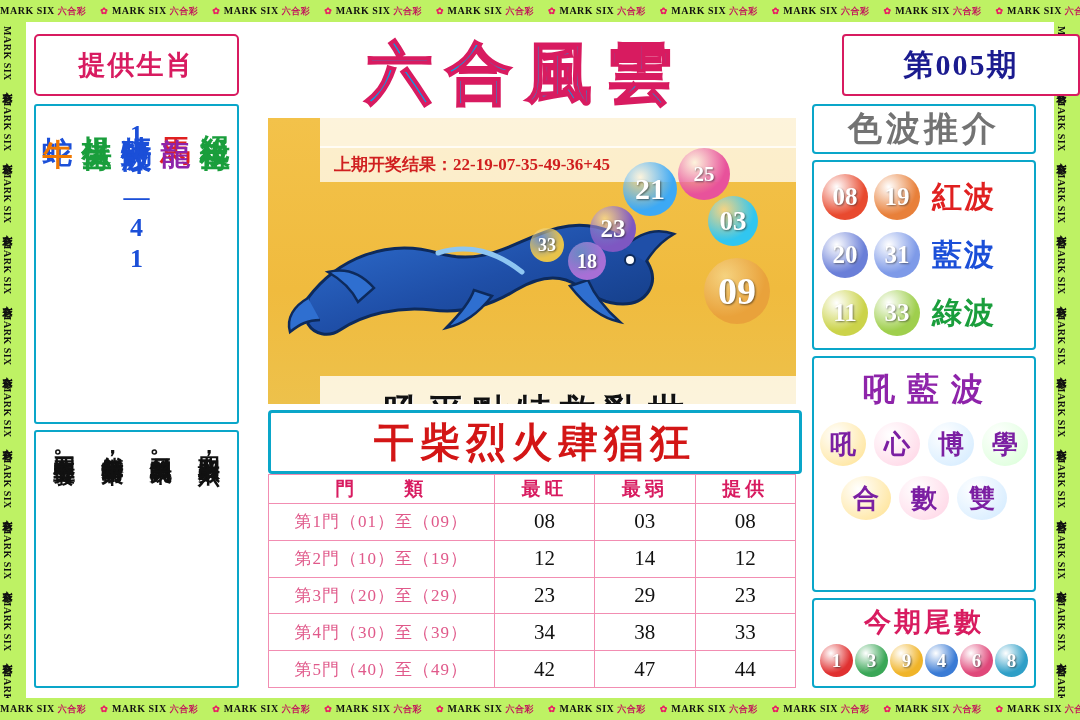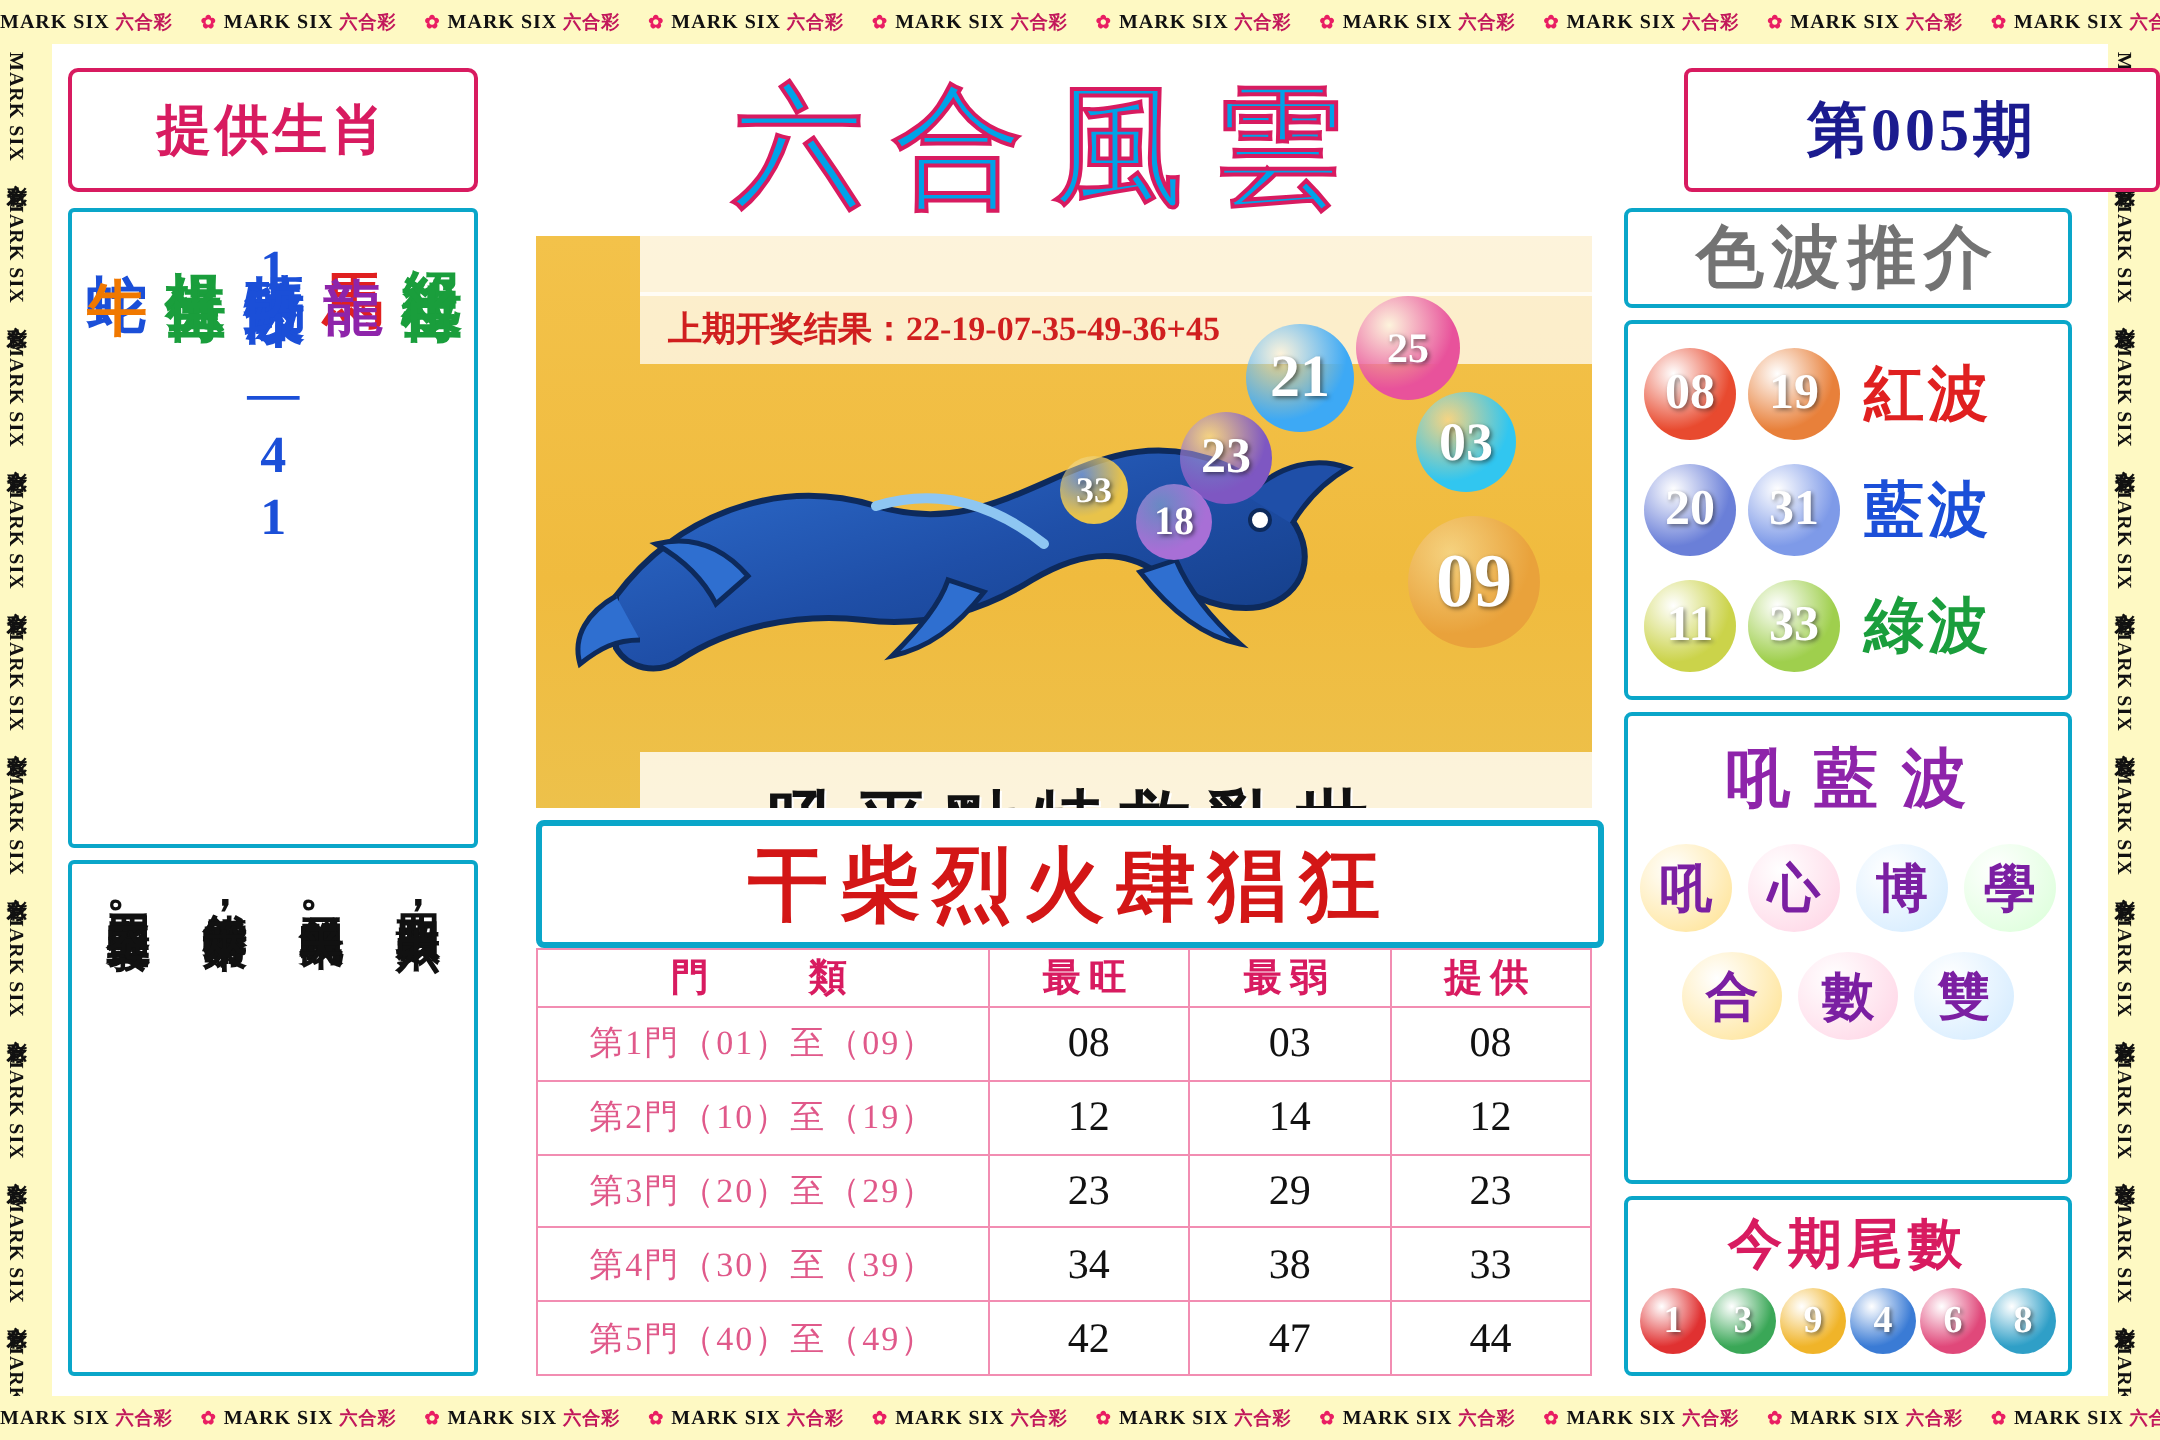--- a/index.html
+++ b/index.html
@@ -11,21 +11,21 @@
   }
   .page{
     position:absolute;left:0;top:0;width:1080px;height:720px;
     background:#fdfdfd;
   }
   
   .band{
     position:absolute;
     font-family:"Liberation Serif",serif;
     font-size:10px;font-weight:bold;color:#111;
-    background:#fef9c3;
+    background:#bef264;
     overflow:hidden;white-space:nowrap;
     display:flex;align-items:center;
   }
   .band-top{left:0;top:0;width:1080px;height:22px;}
   .band-bottom{left:0;top:698px;width:1080px;height:22px;}
   .band-left{left:0;top:22px;width:26px;height:676px;display:block;}
   .band-right{left:1054px;top:22px;width:26px;height:676px;display:block;}
   .band span.unit{margin-right:10px;letter-spacing:0.5px;}
   .band span.cn{color:#c2185b;font-size:9px;margin-left:3px;}
   .flower{color:#e91e63;font-size:9px;margin:0 4px;}
@@ -54,21 +54,21 @@
     font-family:"Liberation Serif",serif;
     font-size:27px;font-weight:bold;color:#d81b60;letter-spacing:2px;
   }
   
   .banner{
     position:absolute;left:240px;top:4px;width:520px;height:96px;
     display:flex;align-items:center;justify-content:center;
   }
   .banner .t{
     font-family:"Liberation Serif",serif;
-    font-size:66px;font-weight:normal;
+    font-size:66px;font-weight:bold;
     color:#00a2e8;
     -webkit-text-stroke:2px #d81b60;
     letter-spacing:14px;
     text-shadow:2px 3px 0 #ffffff;
   }
   
   .period{
     left:772px;top:12px;width:238px;height:62px;
     border:2px solid #d81b60;border-radius:4px;
     display:flex;align-items:center;justify-content:center;margin-left:44px;

